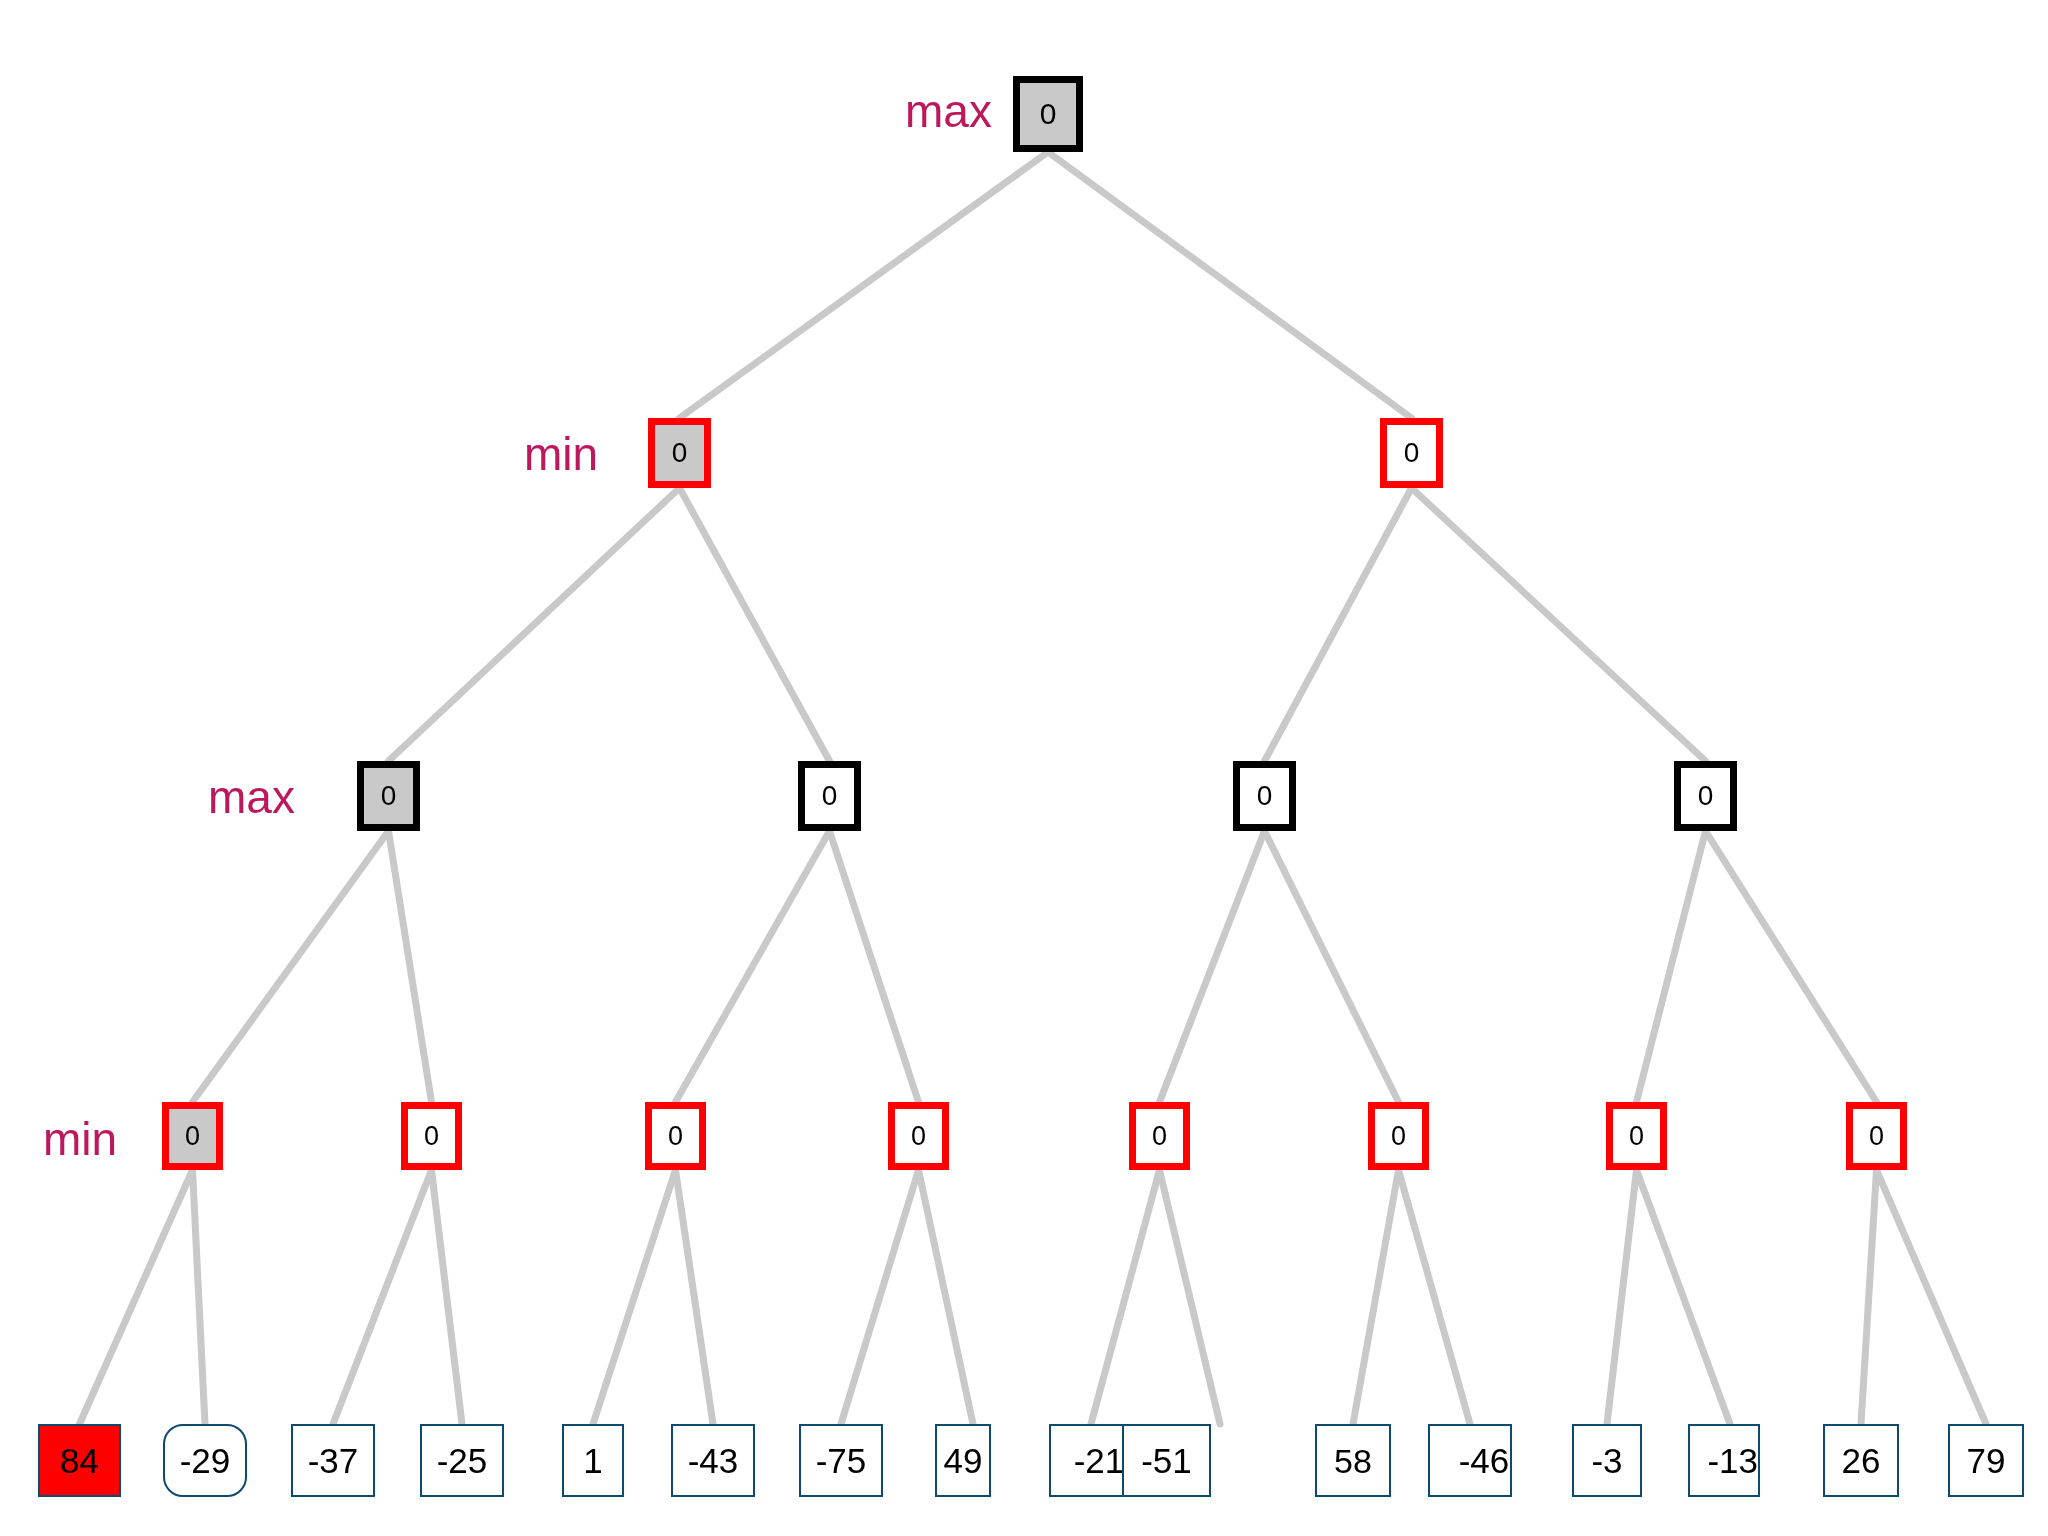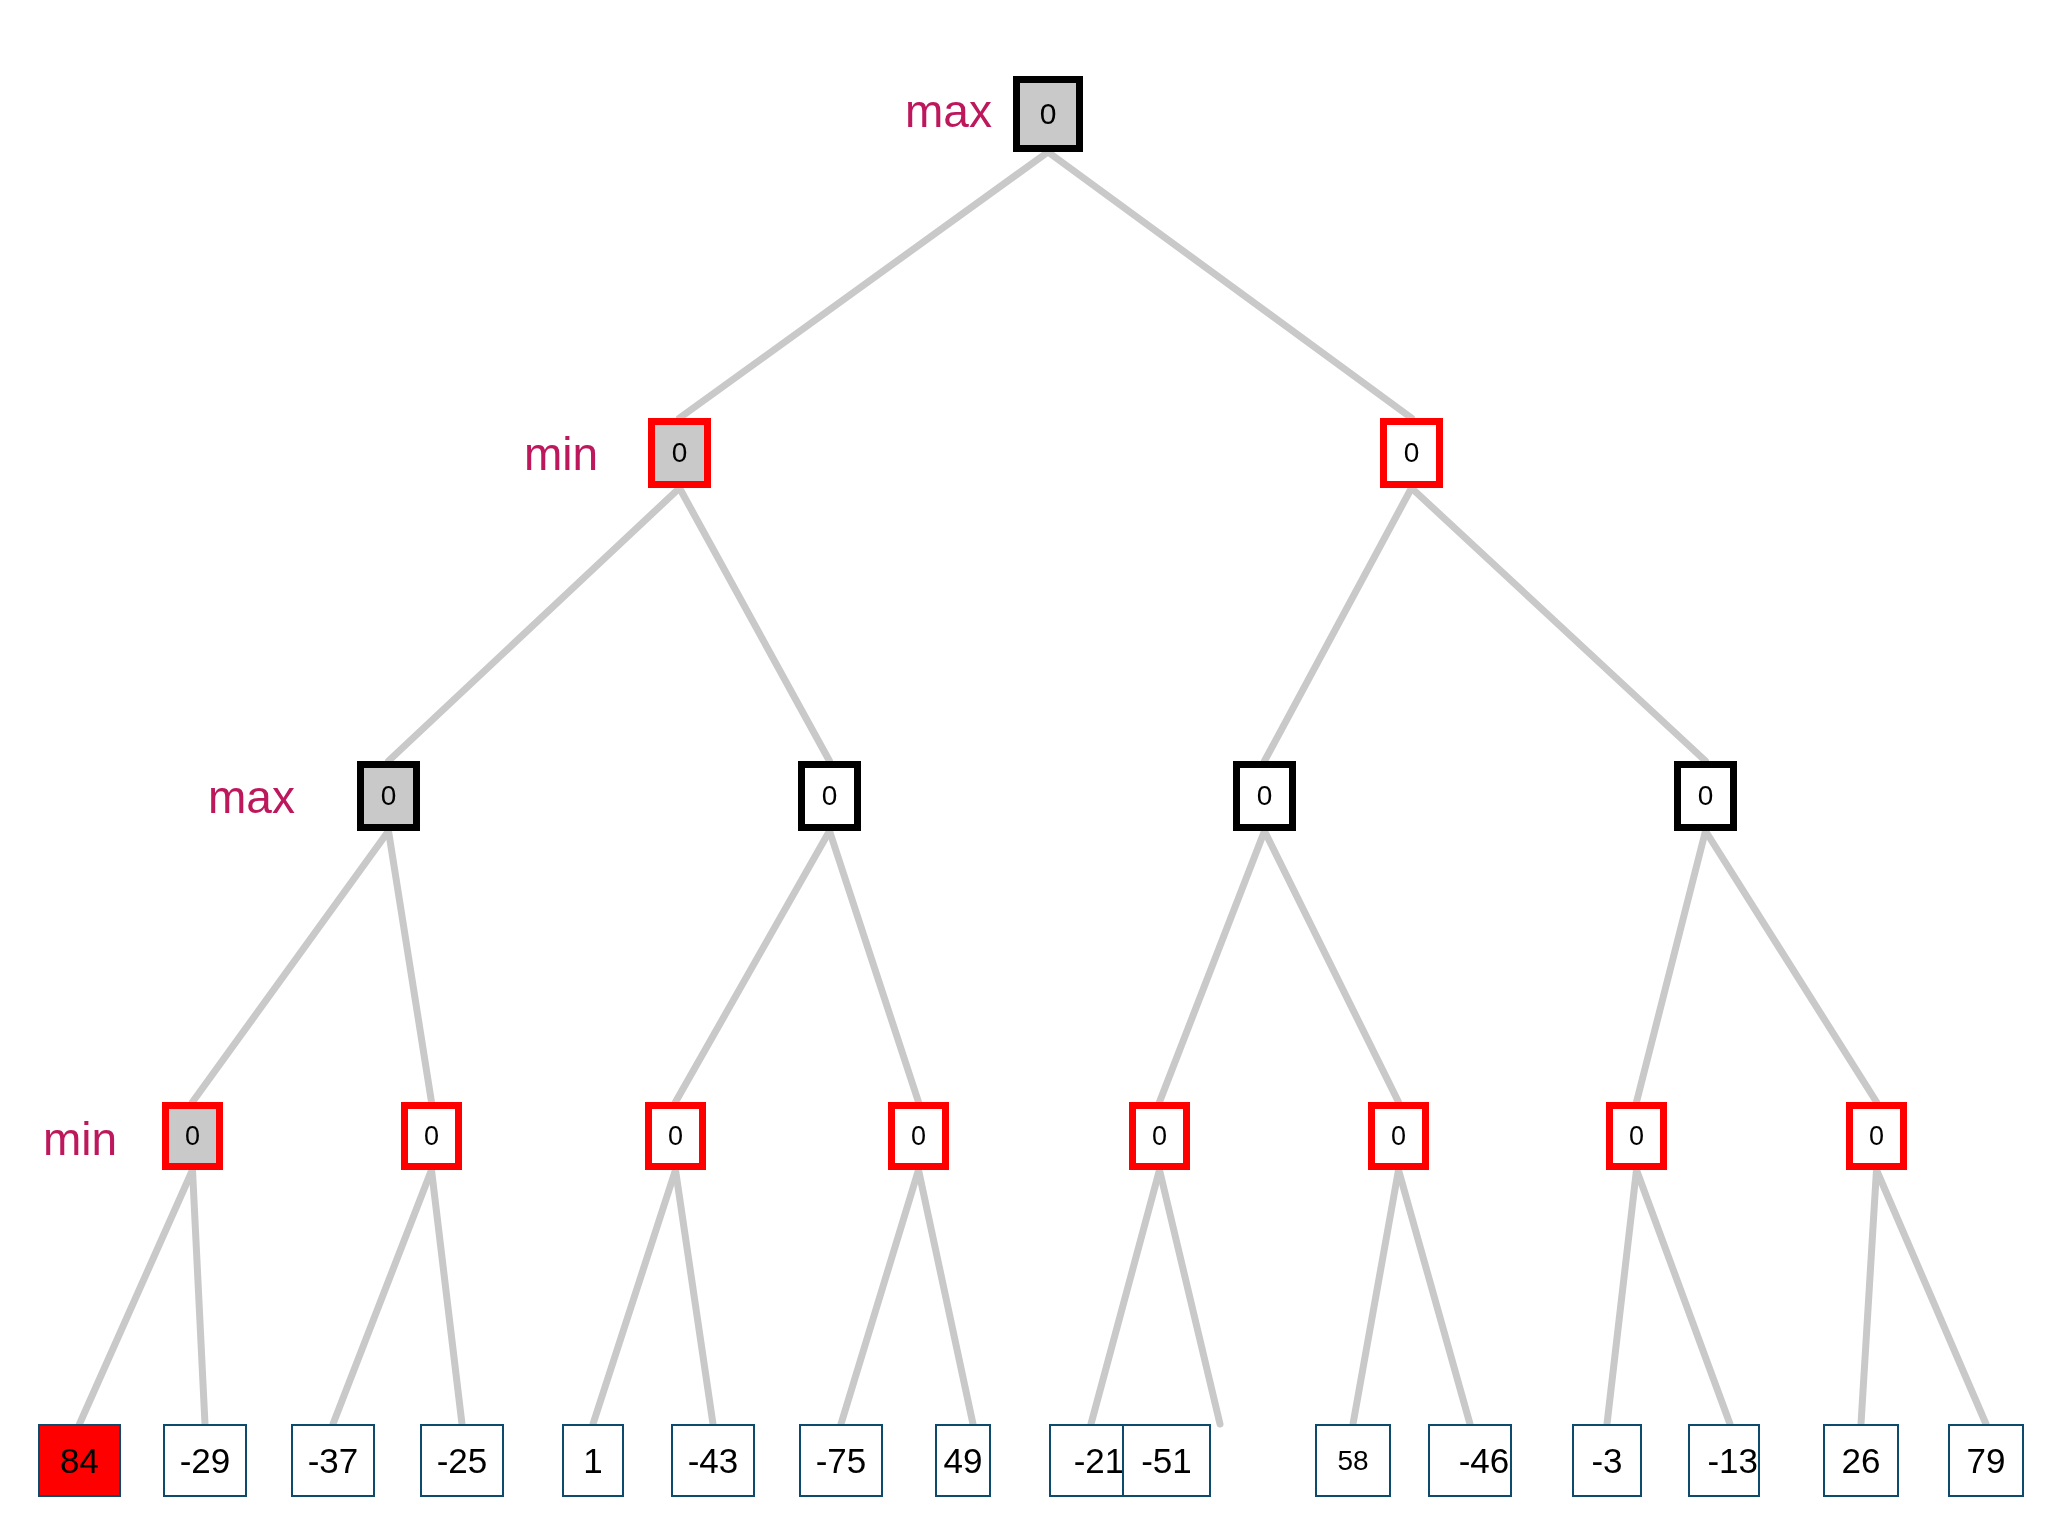--- a/index.html
+++ b/index.html
@@ -140,21 +140,21 @@
       </div>
       <div class="node b-red f-white" style="left: 1606px; top: 1102px; width: 61px; height: 68px; font-size: 27px;">
         <span class="node-label">0</span>
       </div>
       <div class="node b-red f-white" style="left: 1846px; top: 1102px; width: 61px; height: 68px; font-size: 27px;">
         <span class="node-label">0</span>
       </div>
       <div class="node b-green f-red" style="left: 38px; top: 1424px; width: 83px; height: 73px; font-size: 35px;">
         <span class="node-label">84</span>
       </div>
-      <div class="node b-green f-white" style="left: 163px; top: 1424px; width: 84px; height: 73px; font-size: 35px;">
+      <div class="node b-green f-white" style="left: 163px; top: 1424px; width: 84px; height: 73px; font-size: 35px; border-radius: 20px;">
         <span class="node-label">-29</span>
       </div>
       <div class="node b-green f-white" style="left: 291px; top: 1424px; width: 84px; height: 73px; font-size: 35px;">
         <span class="node-label">-37</span>
       </div>
       <div class="node b-green f-white" style="left: 420px; top: 1424px; width: 84px; height: 73px; font-size: 35px;">
         <span class="node-label">-25</span>
       </div>
       <div class="node b-green f-white" style="left: 562px; top: 1424px; width: 62px; height: 73px; font-size: 35px;">
         <span class="node-label">1</span>
@@ -167,21 +167,21 @@
       </div>
       <div class="node b-green f-white" style="left: 935px; top: 1424px; width: 56px; height: 73px; font-size: 35px;">
         <span class="node-label">49</span>
       </div>
       <div class="node b-green f-white" style="left: 1049px; top: 1424px; width: 84px; height: 73px; font-size: 35px; padding-left: 16px;">
         <span class="node-label">-21</span>
       </div>
       <div class="node b-green f-white" style="left: 1122px; top: 1424px; width: 89px; height: 73px; font-size: 35px;">
         <span class="node-label">-51</span>
       </div>
-      <div class="node b-green f-white" style="left: 1315px; top: 1424px; width: 76px; height: 73px; font-size: 28px;">
+      <div class="node b-green f-white" style="left: 1315px; top: 1424px; width: 76px; height: 73px; font-size: 34px;">
         <span class="node-label">58</span>
       </div>
       <div class="node b-green f-white" style="left: 1428px; top: 1424px; width: 84px; height: 73px; font-size: 35px; padding-left: 28px;">
         <span class="node-label">-46</span>
       </div>
       <div class="node b-green f-white" style="left: 1572px; top: 1424px; width: 70px; height: 73px; font-size: 35px;">
         <span class="node-label">-3</span>
       </div>
       <div class="node b-green f-white" style="left: 1688px; top: 1424px; width: 72px; height: 73px; font-size: 35px; justify-content: flex-end;">
         <span class="node-label">-13</span>

